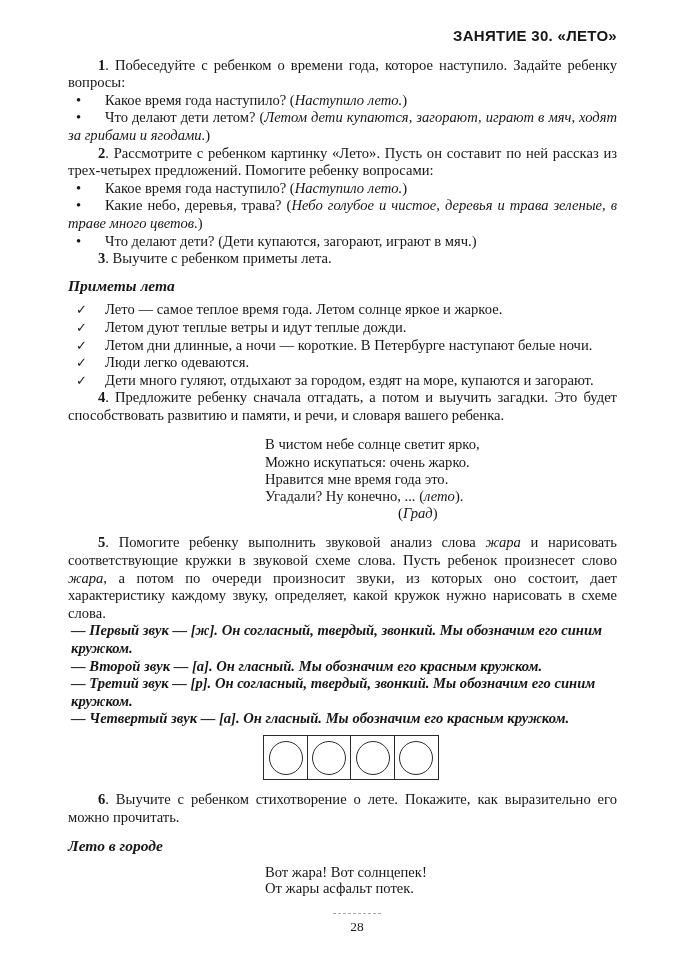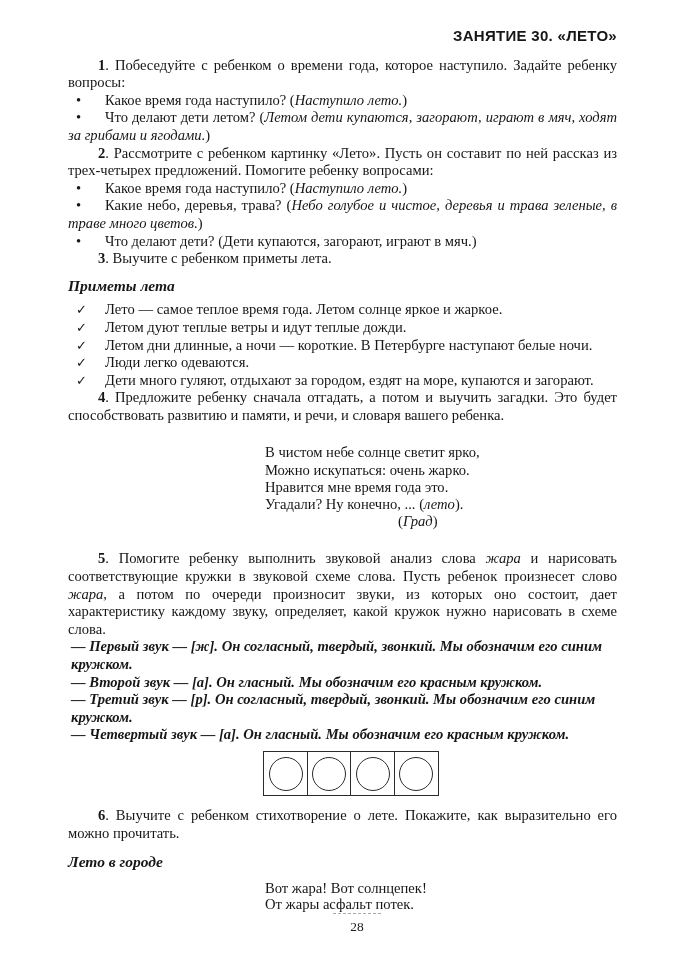--- a/index.html
+++ b/index.html
@@ -39,21 +39,21 @@
     font-size:15px;
     font-weight:bold;
     letter-spacing:0.3px;
   }
   .para {
     margin:0;
     text-indent:30px;
     text-align:justify;
   }
   .mt-first { margin-top:12px; }
-  .mt-sm { margin-top:20px; }
+  .mt-sm { margin-top:12px; }
   .li { text-align:justify; }
   .marker {
     display:inline-block;
     width:37px;
     padding-left:8px;
     box-sizing:border-box;
   }
   .check-marker { font-family:"DejaVu Sans", sans-serif; font-size:13px; }
   .sec-head {
     margin:9px 0 7px 0;

